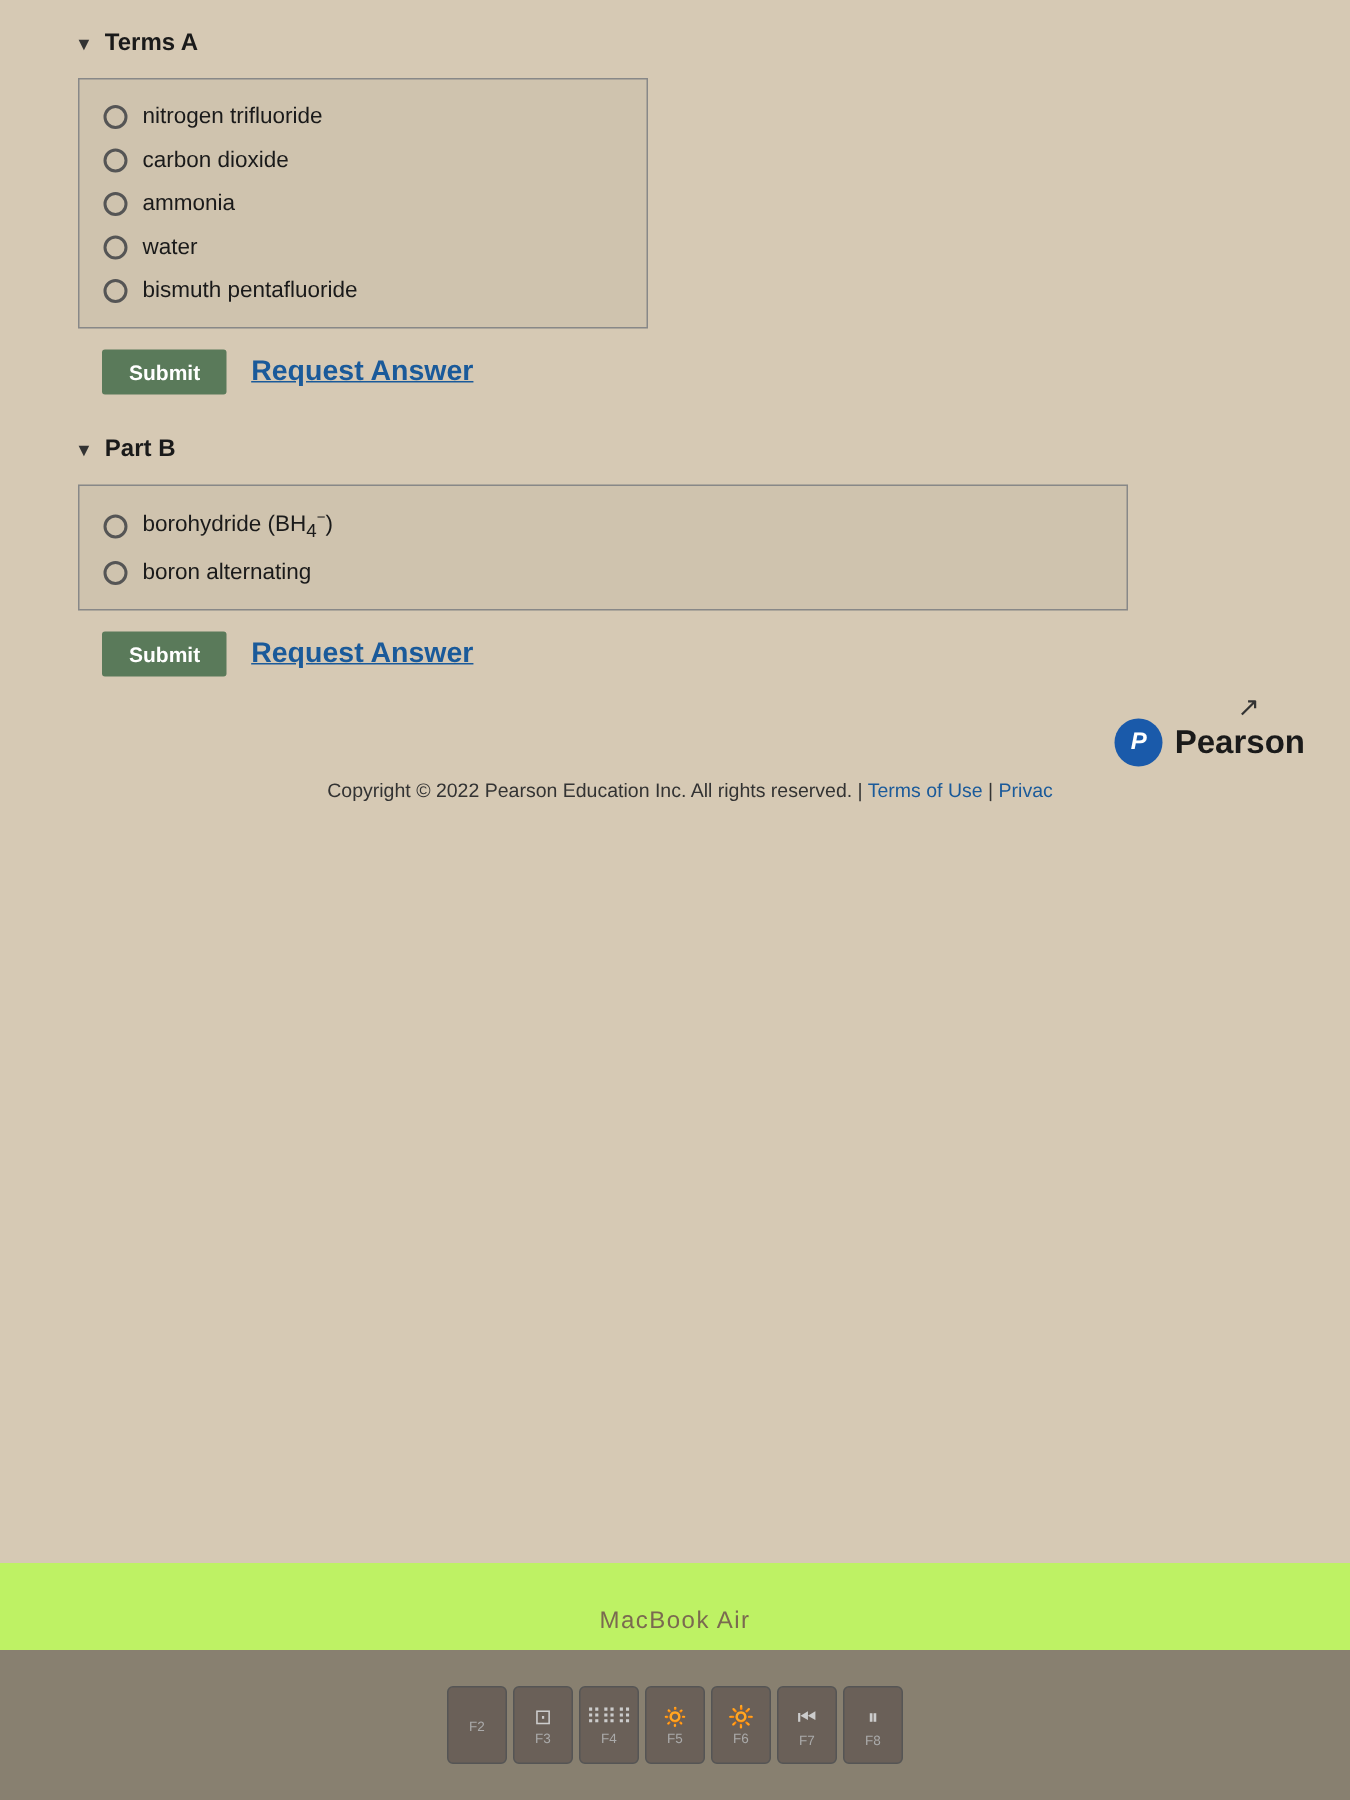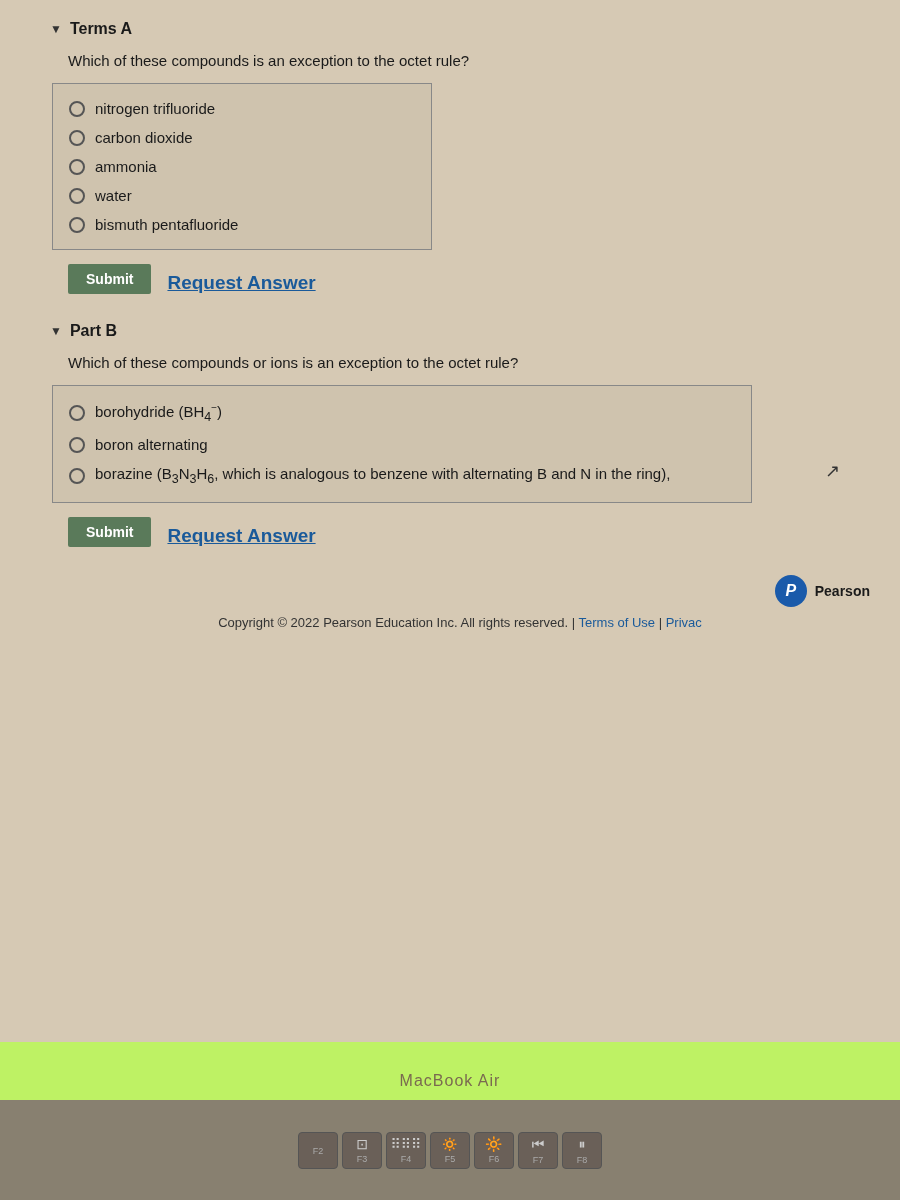--- a/index.html
+++ b/index.html
@@ -79,21 +79,21 @@
       height: 16px;
       border-radius: 50%;
       border: 2px solid #555;
       background: transparent;
       flex-shrink: 0;
       cursor: pointer;
     }
 
     .action-row {
       display: flex;
-      align-items: flex-end;
+      align-items: center;
       gap: 16px;
       margin-left: 18px;
       margin-bottom: 10px;
     }
 
     .submit-btn {
       background: #5a7a5a;
       color: white;
       border: none;
       padding: 7px 18px;
@@ -127,21 +127,21 @@
       display: flex;
       align-items: center;
       justify-content: center;
       color: white;
       font-size: 16px;
       font-weight: bold;
       font-style: italic;
     }
 
     .pearson-name {
-      font-size: 14px;
+      font-size: 22px;
       font-weight: bold;
       color: #1a1a1a;
     }
 
     .copyright-row {
       font-size: 13px;
       color: #333;
       text-align: center;
     }
 
@@ -171,21 +171,21 @@
 
     .key {
       background: #6a6058;
       color: #ccc;
       font-size: 9px;
       text-align: center;
       border-radius: 4px;
       padding: 4px 3px;
       margin: 0 2px;
       min-width: 40px;
-      height: 37px;
+      height: 52px;
       display: flex;
       flex-direction: column;
       align-items: center;
       justify-content: center;
       cursor: pointer;
       border: 1px solid #555;
     }
 
     .key-icon {
       font-size: 14px;
@@ -213,21 +213,20 @@
 <body>
 
 <div class="content-area" style="position:relative;">
 
   <div class="part-section">
     <div class="part-header">
       <span class="collapse-arrow">▼</span>
       <span class="part-title">Terms A</span>
     </div>
 
-    <div class="question-text">Which of these compounds is an exception to the octet rule?</div>
 
     <div class="options-box">
       <div class="option-row">
         <div class="radio-circle"></div>
         <span>nitrogen trifluoride</span>
       </div>
       <div class="option-row">
         <div class="radio-circle"></div>
         <span>carbon dioxide</span>
       </div>
@@ -252,34 +251,29 @@
   </div>
 
   <div class="cursor-arrow">↗</div>
 
   <div class="part-section">
     <div class="part-header">
       <span class="collapse-arrow">▼</span>
       <span class="part-title">Part B</span>
     </div>
 
-    <div class="question-text">Which of these compounds or ions is an exception to the octet rule?</div>
 
     <div class="options-box options-box-wide">
       <div class="option-row">
         <div class="radio-circle"></div>
         <span>borohydride (BH<sub>4</sub><sup>−</sup>)</span>
       </div>
       <div class="option-row">
         <div class="radio-circle"></div>
         <span>boron alternating</span>
-      </div>
-      <div class="option-row">
-        <div class="radio-circle"></div>
-        <span>borazine (B<sub>3</sub>N<sub>3</sub>H<sub>6</sub>, which is analogous to benzene with alternating B and N in the ring),</span>
       </div>
     </div>
 
     <div class="action-row">
       <button class="submit-btn">Submit</button>
       <a class="request-answer-link">Request Answer</a>
     </div>
   </div>
 
   <div class="pearson-brand">

